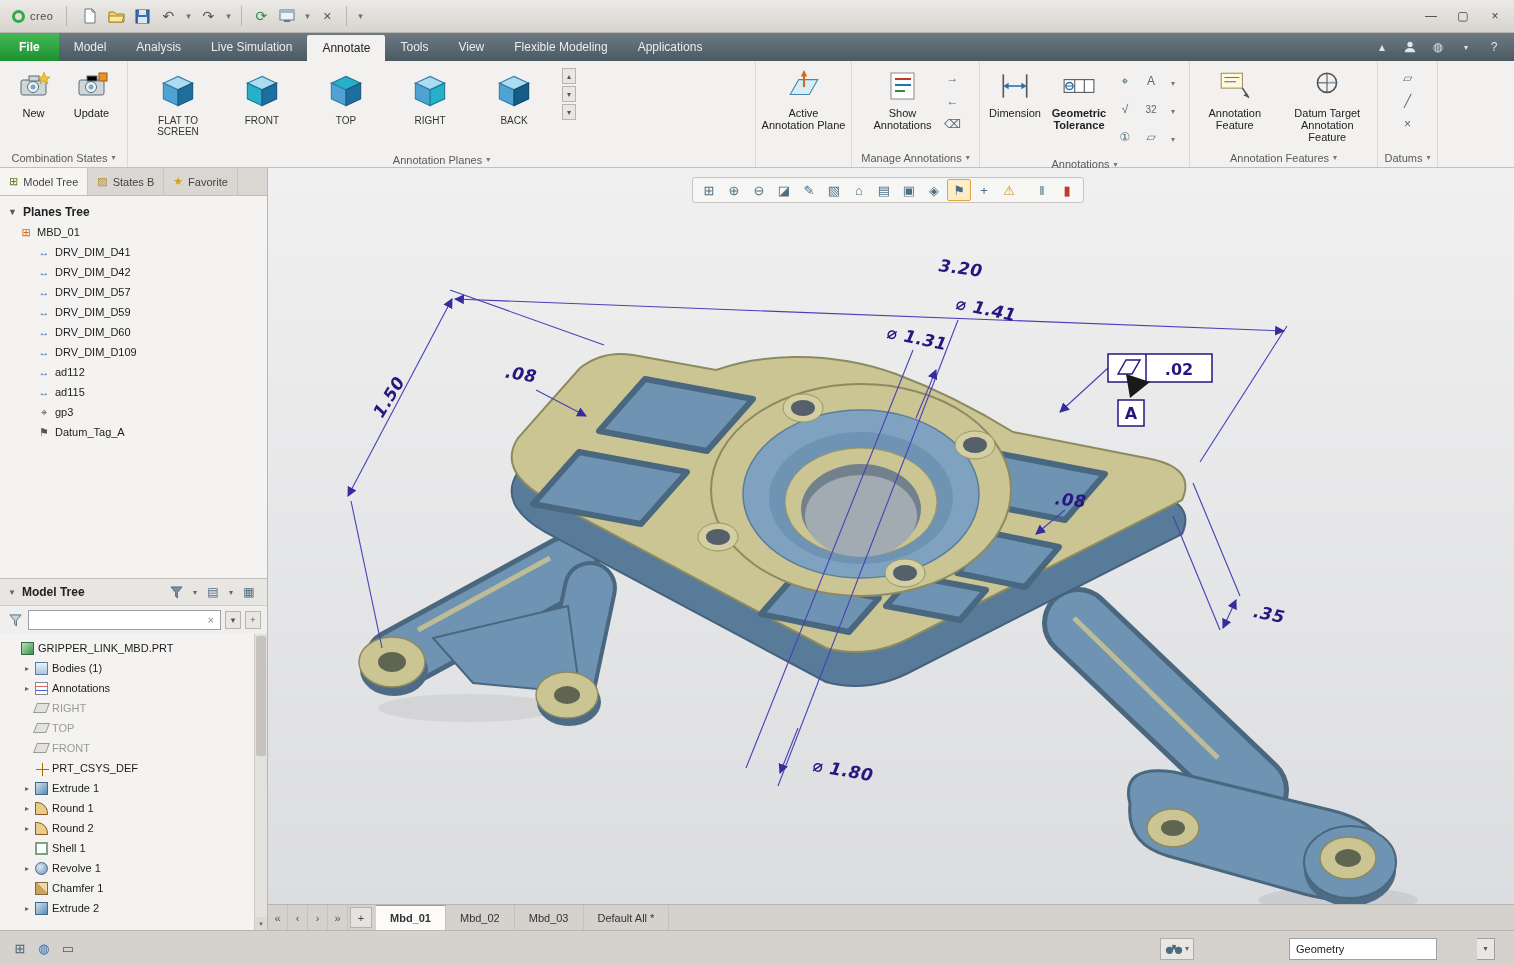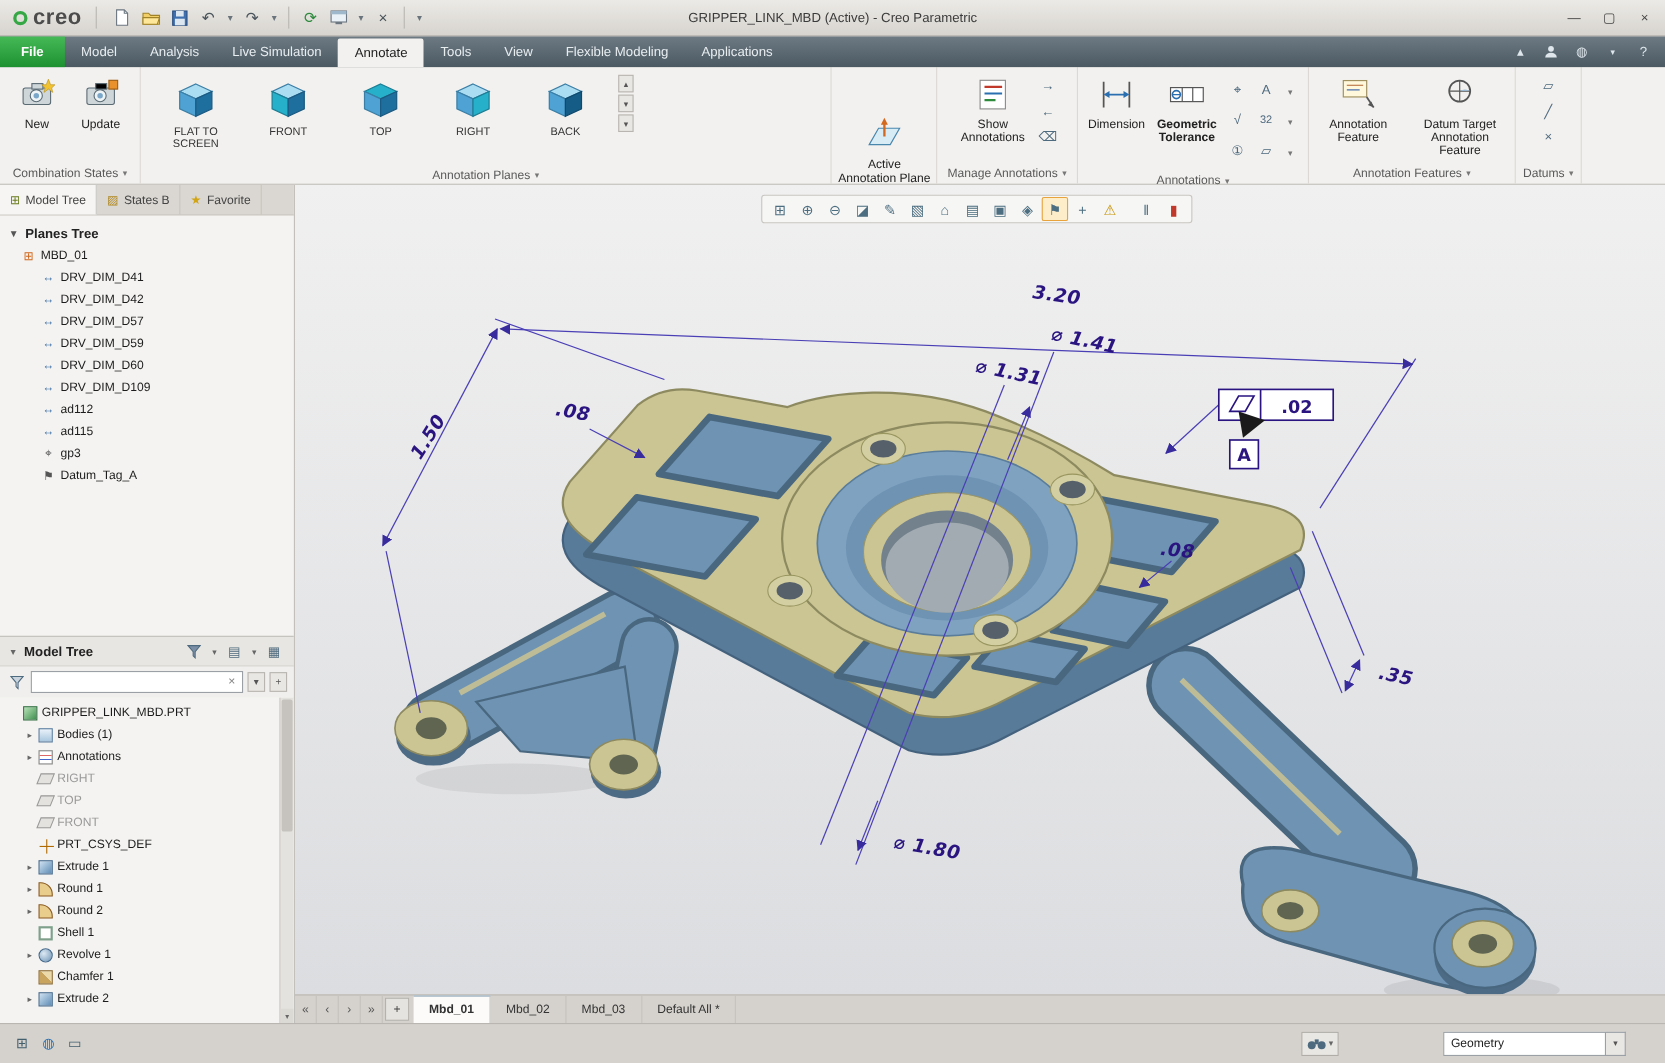--- a/index.html
+++ b/index.html
@@ -4,21 +4,21 @@
 <style>
 *{margin:0;padding:0;box-sizing:border-box;font-family:"Liberation Sans",sans-serif;}
 html,body{width:1514px;height:966px;overflow:hidden;}
 body{background:#d6d3ce;font-size:12px;color:#222;}
 .app{position:relative;width:1514px;height:966px;}
 
 
 .titlebar{position:absolute;top:0;left:0;right:0;height:33px;background:linear-gradient(#eceae6,#d7d4cf);border-bottom:1px solid #b7b4af;display:flex;align-items:center;padding:0 4px;z-index:30;}
 .brand{display:flex;align-items:center;gap:5px;padding:0 8px;}
 .brand .dot{width:13px;height:13px;border-radius:50%;border:3px solid #35a845;}
-.brand .bword{font-size:20px;font-weight:bold;color:#4c4c4c;letter-spacing:.5px;}
+.brand .bword{font-size:11px;font-weight:normal;color:#4c4c4c;letter-spacing:.5px;}
 .qat{display:flex;align-items:center;gap:2px;margin-left:6px;}
 .qbtn{width:24px;height:24px;display:flex;align-items:center;justify-content:center;border:1px solid transparent;border-radius:2px;color:#4a545c;font-size:14px;}
 .qbtn svg{display:block;}
 .qdd{width:12px;height:24px;display:flex;align-items:center;justify-content:center;color:#6a747c;font-size:9px;}
 .tsep{width:1px;height:20px;background:#b9b6b1;margin:0 5px;}
 .wtitle{position:absolute;left:300px;right:300px;text-align:center;font-size:12px;color:#3b3b3b;pointer-events:none;}
 .winbtns{margin-left:auto;display:flex;gap:2px;}
 .wbtn{width:30px;height:22px;display:flex;align-items:center;justify-content:center;color:#444;font-size:12px;border-radius:2px;}
 
 
@@ -106,21 +106,21 @@
 .vtab{display:flex;align-items:center;padding:0 14px;color:#333;border-right:1px solid #c5c2bd;}
 .vtab.active{background:#fcfbfa;font-weight:bold;border-top:1px solid #8ca4b8;}
 
 
 .statusbar{position:absolute;left:0;right:0;bottom:0;height:36px;background:#d5d2cd;border-top:1px solid #b9b6b1;display:flex;align-items:center;padding:0 8px;z-index:31;}
 .sbicon{width:24px;height:22px;display:flex;align-items:center;justify-content:center;color:#44606f;font-size:13px;border:1px solid transparent;border-radius:2px;}
 .sbicon.web{color:#2b6fb0;}
 .sb-spacer{flex:1;}
 .findbtn{display:flex;align-items:center;gap:2px;border:1px solid #b0ada8;background:#e9e7e3;height:22px;padding:0 4px;margin-right:95px;}
 .findbtn .dd{font-size:8px;color:#666;}
-.filterbox{display:flex;align-items:center;height:22px;margin-right:28px;}
+.filterbox{display:flex;align-items:center;height:22px;margin-right:11px;gap:40px;}
 .filterbox .fsel{width:148px;height:22px;background:#fff;border:1px solid #9aa0a6;display:flex;align-items:center;padding:0 6px;font-size:11px;color:#222;}
 .filterbox .fdd{width:18px;height:22px;border:1px solid #9aa0a6;border-left:none;background:#e9e7e3;display:flex;align-items:center;justify-content:center;font-size:8px;color:#555;}
 
 
 .dim{font-family:"DejaVu Sans",sans-serif;font-style:italic;font-weight:600;font-size:17px;fill:#2a1580;letter-spacing:.5px;}
 .fcftxt{font-family:"DejaVu Sans",sans-serif;font-weight:600;font-size:16px;fill:#2a1580;}
 </style>
 </head>
 <body>
 
@@ -163,21 +163,20 @@
             <rect x="1" y="1" width="14" height="10" fill="#eaf1f7" stroke="#6b7680"></rect>
             <rect x="1" y="1" width="14" height="3" fill="#9fb8cc"></rect>
             <rect x="5" y="11" width="6" height="2" fill="#6b7680"></rect>
           </svg>
       </span>
       <span class="qdd">▾</span>
       <span class="qbtn">×</span>
       <div class="tsep"></div>
       <span class="qdd">▾</span>
     </div>
-    <div class="wtitle">GRIPPER_LINK_MBD (Active) - Creo Parametric</div>
     <div class="winbtns">
       <span class="wbtn">—</span>
       <span class="wbtn">▢</span>
       <span class="wbtn">×</span>
     </div>
   </div>
 
   <div class="tabbar">
     <div class="rtab file">File</div>
     <div class="rtab">Model</div>
@@ -295,21 +294,21 @@
           <span class="scbtn">▾</span>
         </div>
       </div>
       <div class="rg-label">
         <span>Annotation Planes</span>
           <span class="dd">▾</span>
       </div>
     </div>
 
     <div class="rgroup" style="width:96px;">
-      <div class="rg-content" style="justify-content:flex-end;margin-top:37px;">
+      <div class="rg-content" style="justify-content:center;">
         <div class="bigbtn" style="width:86px;">
           <span class="bicon">
             <svg width="34" height="34" viewBox="0 0 32 32">
                 <polygon points="3,24 11,10 29,10 21,24" fill="#d8ecf6" stroke="#4a87ad"></polygon>
                 <line x1="16" y1="17" x2="16" y2="4" stroke="#d2691e" stroke-width="2"></line>
                 <polygon points="16,1 13,7 19,7" fill="#d2691e"></polygon>
               </svg>
           </span>
           <span>Active Annotation Plane</span>
         </div>

